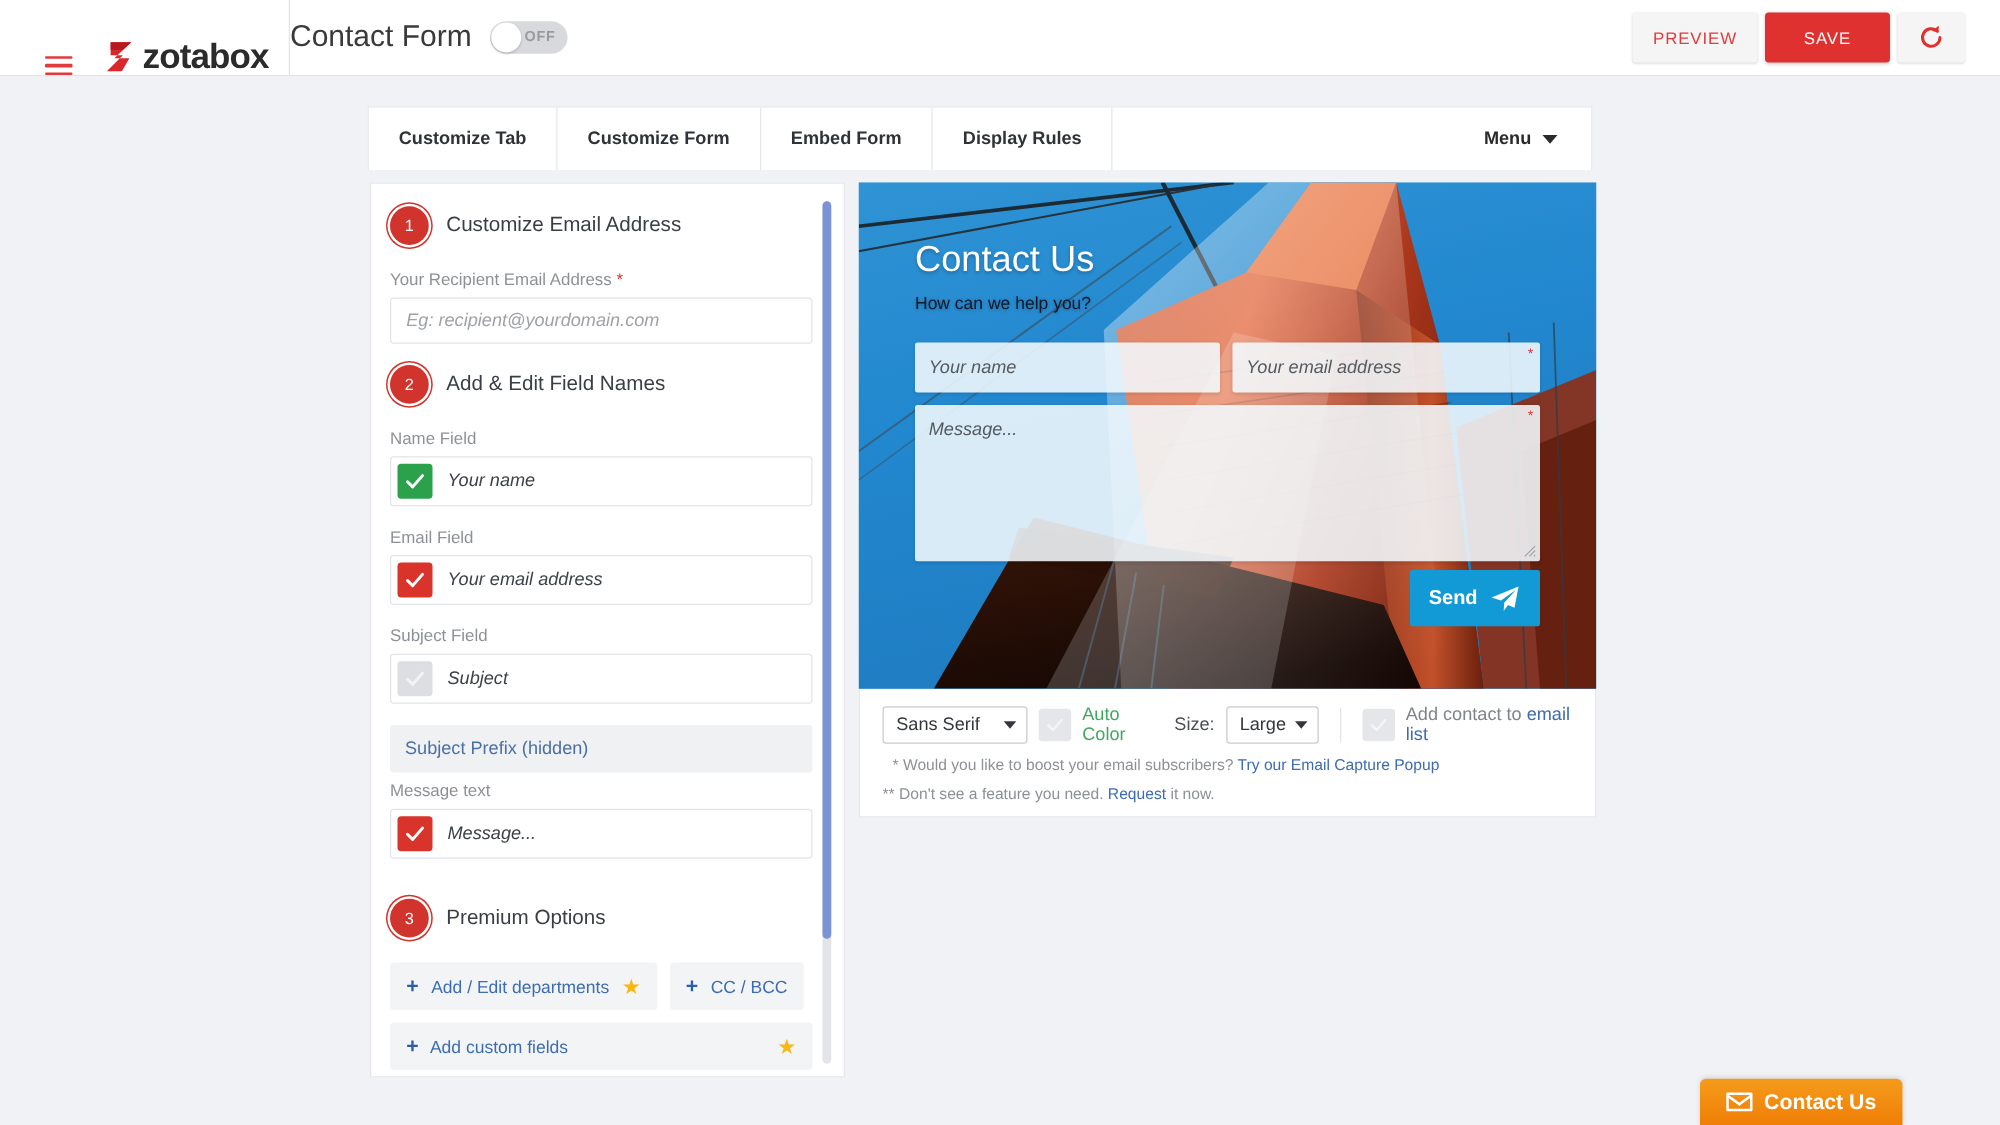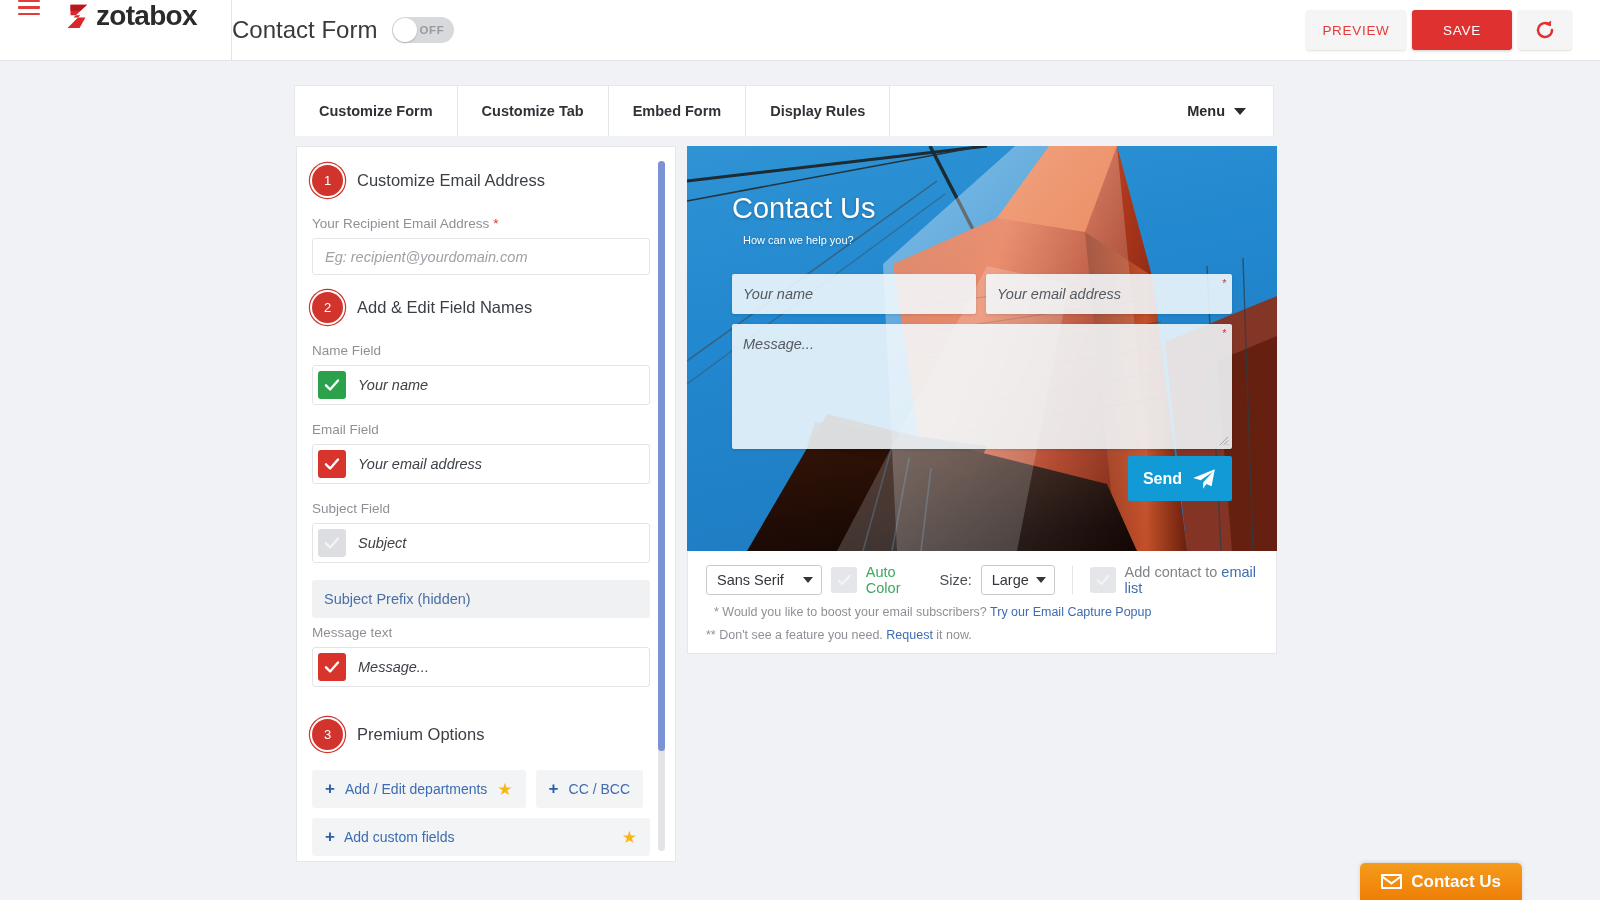--- a/index.html
+++ b/index.html
@@ -13,23 +13,23 @@
   
   .topbar {
     position: absolute; top: 0; left: 0;
     width: 1600px; height: 61px;
     background: #ffffff;
     border-bottom: 1px solid #e2e4e8;
     display: flex; align-items: center;
   }
   .brand-zone {
     width: 232px; height: 61px;
-    display: flex; align-items: flex-start;
+    display: flex; align-items: flex-end;
     border-right: 1px solid #e2e4e8;
-    padding-left: 18px;
+    padding-left: 36px;
   }
   .hamburger { width: 22px; height: 16px; display: flex; flex-direction: column;
     justify-content: space-between; cursor: pointer; }
   .hamburger i { display: block; height: 2.4px; background: #e23b3b; border-radius: 1px; }
   .logo-wrap { display: flex; align-items: center; margin-left: 23px; }
   .logo-mark { width: 30px; height: 30px; }
   .logo-text { font-size: 28px; font-weight: bold; color: #2b2b2b; letter-spacing: -0.7px;
     margin-left: 3px; }
 
   .form-title-zone { display: flex; align-items: center; }
@@ -145,21 +145,21 @@
   
   .preview-wrap { position: absolute; top: 146px; left: 687px; width: 590px; }
   .hero {
     position: relative; width: 590px; height: 405px; overflow: hidden;
     background: #2a8fd0;
   }
   .hero svg.photo { position: absolute; top: 0; left: 0; width: 590px; height: 405px; }
   .hero-content { position: absolute; top: 0; left: 0; width: 590px; height: 405px; }
   .hero-title { position: absolute; left: 45px; top: 46px; font-size: 29px; color: #fff;
     text-shadow: 0 1px 3px rgba(0,0,0,.25); }
-  .hero-sub { position: absolute; left: 56px; top: 88px; font-size: 11px; color: #ffffff;
+  .hero-sub { position: absolute; left: 45px; top: 88px; font-size: 14px; color: #0f172a;
     text-shadow: 0 1px 3px rgba(0,0,0,.25); }
 
   .pv-input {
     position: absolute; background: rgba(242,249,253,0.88);
     border-radius: 2px; display: flex; align-items: center;
     font-size: 14.5px; font-style: italic; color: #555a60;
     box-shadow: 0 1px 3px rgba(0,0,0,.12);
   }
   .pv-name { left: 45px; top: 128px; width: 244px; height: 40px; padding-left: 11px; }
   .pv-email { left: 299px; top: 128px; width: 246px; height: 40px; padding-left: 11px; }
@@ -248,22 +248,22 @@
     <button class="btn btn-refresh">
       <svg width="24" height="24" viewBox="0 0 24 24">
         <path d="M19 12a7 7 0 1 1-2.1-5" fill="none" stroke="#e03131" stroke-width="2.4" stroke-linecap="round"></path>
         <path d="M18.2 2.6 L17.6 8.0 L12.4 6.6 Z" fill="#e03131"></path>
       </svg>
     </button>
   </div>
 </div>
 
 <div class="tabbar">
+  <div class="tab">Customize Tab</div>
   <div class="tab">Customize Form</div>
-  <div class="tab">Customize Tab</div>
   <div class="tab">Embed Form</div>
   <div class="tab">Display Rules</div>
   <div class="tab-spacer"></div>
   <div class="menu-btn">
     <span>Menu</span>
     <span class="caret"></span>
   </div>
 </div>
 
 <div class="left-panel">

